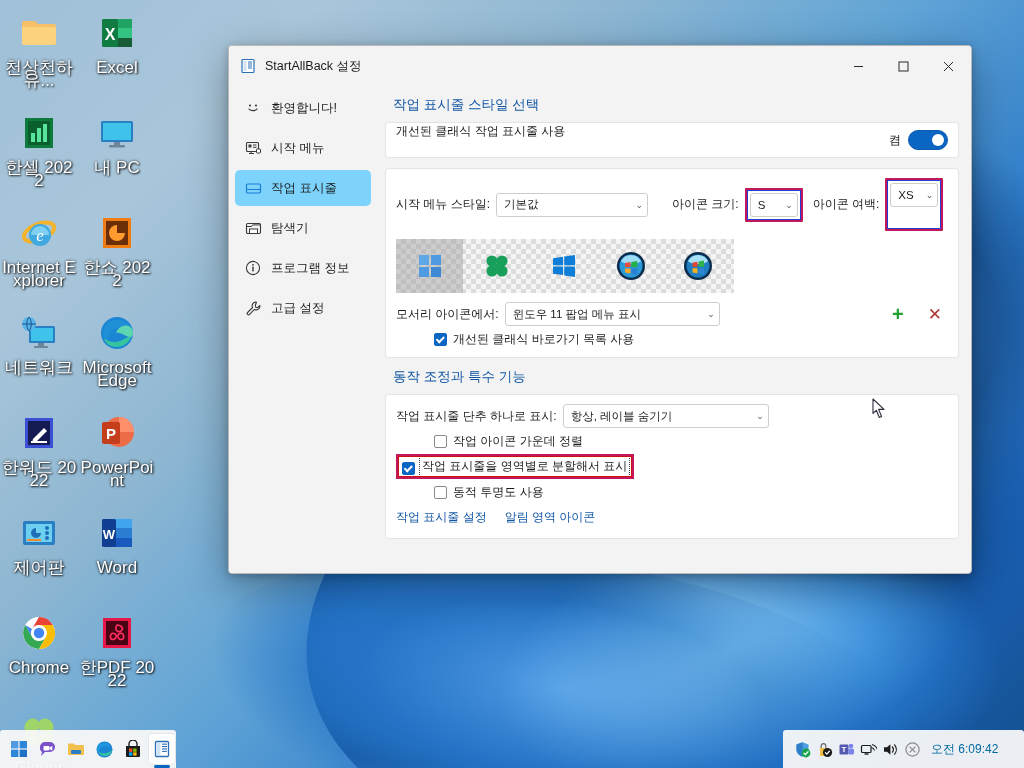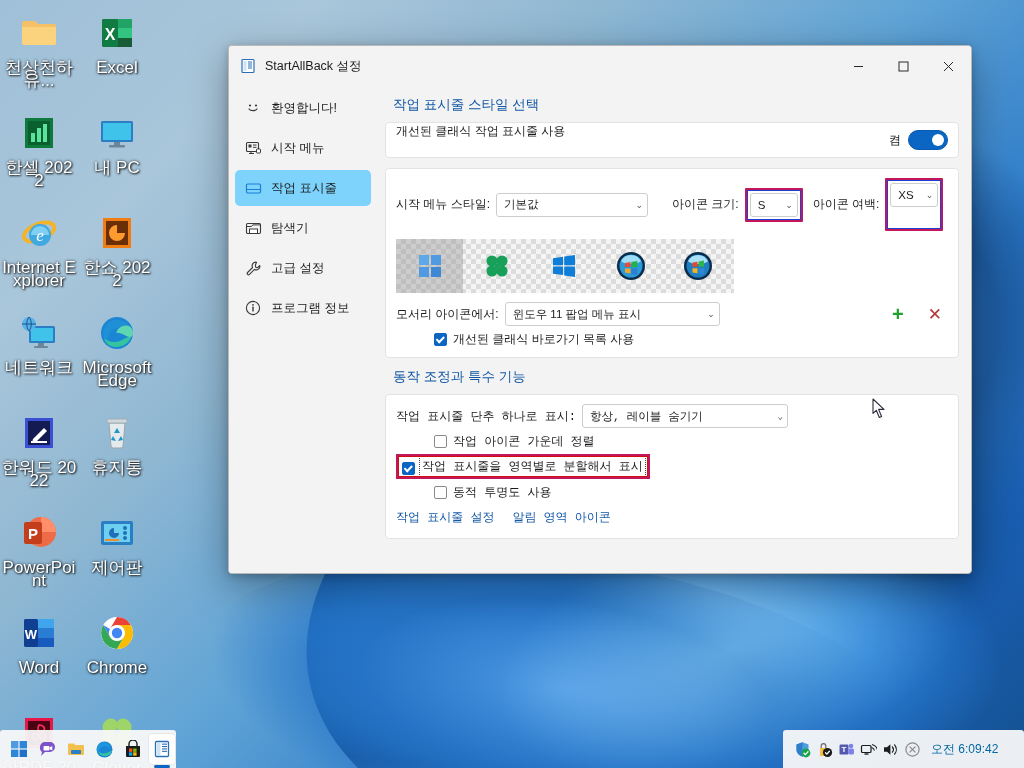--- a/index.html
+++ b/index.html
@@ -377,32 +377,20 @@
         <svg width="40" height="40" viewBox="0 0 40 40">
             <rect x="6" y="5" width="28" height="30" fill="#3b4fd4"></rect>
             <rect x="9" y="8" width="22" height="24" fill="#141b52"></rect>
             <path d="M14 26l11-11 3 3-11 11-4 1z" fill="#fff"></path>
             <rect x="12" y="28" width="16" height="2" fill="#fff"></rect>
           </svg>
       </div>
       <div class="cap">한워드 2022</div>
     </div>
 
-    <div class="desk-icon">
-      <div class="glyph">
-        <svg width="42" height="42" viewBox="0 0 42 42">
-            <path d="M13 11h16l-2 23a2 2 0 01-2 2H17a2 2 0 01-2-2z" fill="#e5eaec" stroke="#9aa6ac" stroke-width="1"></path>
-            <rect x="11" y="7" width="20" height="4" rx="1.5" fill="#cfd8dc" stroke="#9aa6ac" stroke-width=".8"></rect>
-            <path d="M21 16l3 5h-6z" fill="#2196c9"></path>
-            <path d="M17 24l-2 4 5 1z" fill="#2196c9"></path>
-            <path d="M25 24l2 4-5 1z" fill="#2196c9"></path>
-          </svg>
-      </div>
-      <div class="cap">휴지통</div>
-    </div>
 
     <div class="desk-icon">
       <div class="glyph">
         <svg width="40" height="40" viewBox="0 0 40 40">
             <circle cx="22" cy="19" r="15" fill="#ed6c47"></circle>
             <path d="M22 4a15 15 0 0115 15H22z" fill="#ff8f6b"></path>
             <rect x="5" y="9" width="18" height="22" rx="2" fill="#c43e1c"></rect>
             <text x="14" y="26" font-family="Liberation Sans, sans-serif" font-size="15" font-weight="bold" fill="#fff" text-anchor="middle">P</text>
           </svg>
       </div>
@@ -562,36 +550,36 @@
                 <rect x="1.5" y="3.5" width="14" height="10" rx="1.2" fill="none" stroke="#3a3a3a" stroke-width="1.1"></rect>
                 <path d="M1.5 6.5h5l1.2-1.6H15.5" stroke="#3a3a3a" stroke-width="1" fill="none"></path>
                 <rect x="4.5" y="9" width="8" height="4.5" fill="#fff" stroke="#3a3a3a" stroke-width="1"></rect>
               </svg>
           </div>
           <div class="ni-label">탐색기</div>
         </div>
 
         <div class="nav-item">
           <div class="ni-icon">
-            <svg width="17" height="17" viewBox="0 0 17 17">
-                <path d="M11.5 2.2a3.6 3.6 0 00-3.9 5.3L2.6 12.5a1.3 1.3 0 001.9 1.9l5-5a3.6 3.6 0 005.3-3.9l-2.1 2.1-2-.4-.4-2z" fill="none" stroke="#3a3a3a" stroke-width="1.1" stroke-linejoin="round"></path>
-              </svg>
-          </div>
-          <div class="ni-label">고급 설정</div>
-        </div>
-
-        <div class="nav-item">
-          <div class="ni-icon">
             <svg width="16" height="16" viewBox="0 0 16 16">
                 <circle cx="8" cy="8" r="6.6" fill="none" stroke="#3a3a3a" stroke-width="1.1"></circle>
                 <circle cx="8" cy="4.8" r=".9" fill="#3a3a3a"></circle>
                 <rect x="7.3" y="6.6" width="1.4" height="5" rx=".6" fill="#3a3a3a"></rect>
               </svg>
           </div>
           <div class="ni-label">프로그램 정보</div>
+        </div>
+
+        <div class="nav-item">
+          <div class="ni-icon">
+            <svg width="17" height="17" viewBox="0 0 17 17">
+                <path d="M11.5 2.2a3.6 3.6 0 00-3.9 5.3L2.6 12.5a1.3 1.3 0 001.9 1.9l5-5a3.6 3.6 0 005.3-3.9l-2.1 2.1-2-.4-.4-2z" fill="none" stroke="#3a3a3a" stroke-width="1.1" stroke-linejoin="round"></path>
+              </svg>
+          </div>
+          <div class="ni-label">고급 설정</div>
         </div>
       </div>
 
       <div id="content">
 
         <div class="sect-head">작업 표시줄 스타일 선택</div>
 
         <div class="card row1">
           <div class="lbl">개선된 클래식 작업 표시줄 사용</div>
           <div class="toggle-wrap">
@@ -690,21 +678,21 @@
           </div>
 
           <div class="chk-row">
             <span class="box on"></span>
             <span class="chk-lbl">개선된 클래식 바로가기 목록 사용</span>
           </div>
         </div>
 
         <div class="sect-head">동작 조정과 특수 기능</div>
 
-        <div class="card panel" style="padding-bottom:12px;font-family:Liberation Mono, monospace;">
+        <div class="card panel" style="padding-bottom:12px;">
 
           <div class="field-row">
             <span class="lbl">작업 표시줄 단추 하나로 표시:</span>
             <div class="combo" style="width:206px;">
               <span class="cv">항상, 레이블 숨기기</span>
               <span class="car">⌄</span>
             </div>
           </div>
 
           <div class="chk-row">

